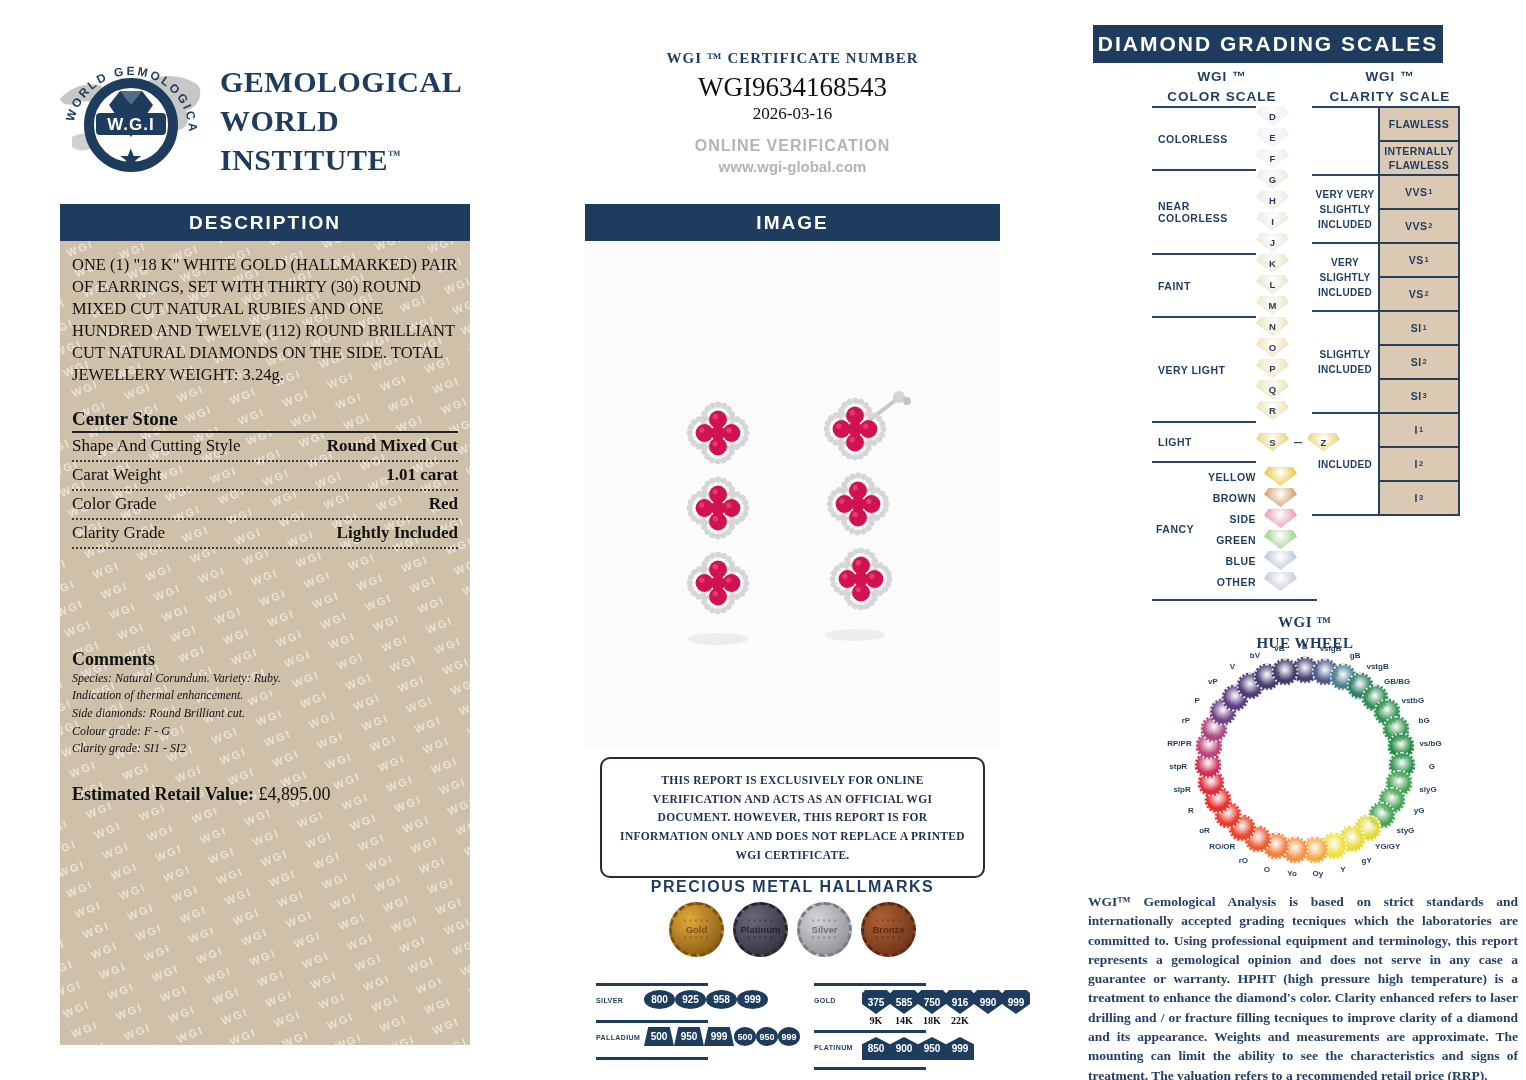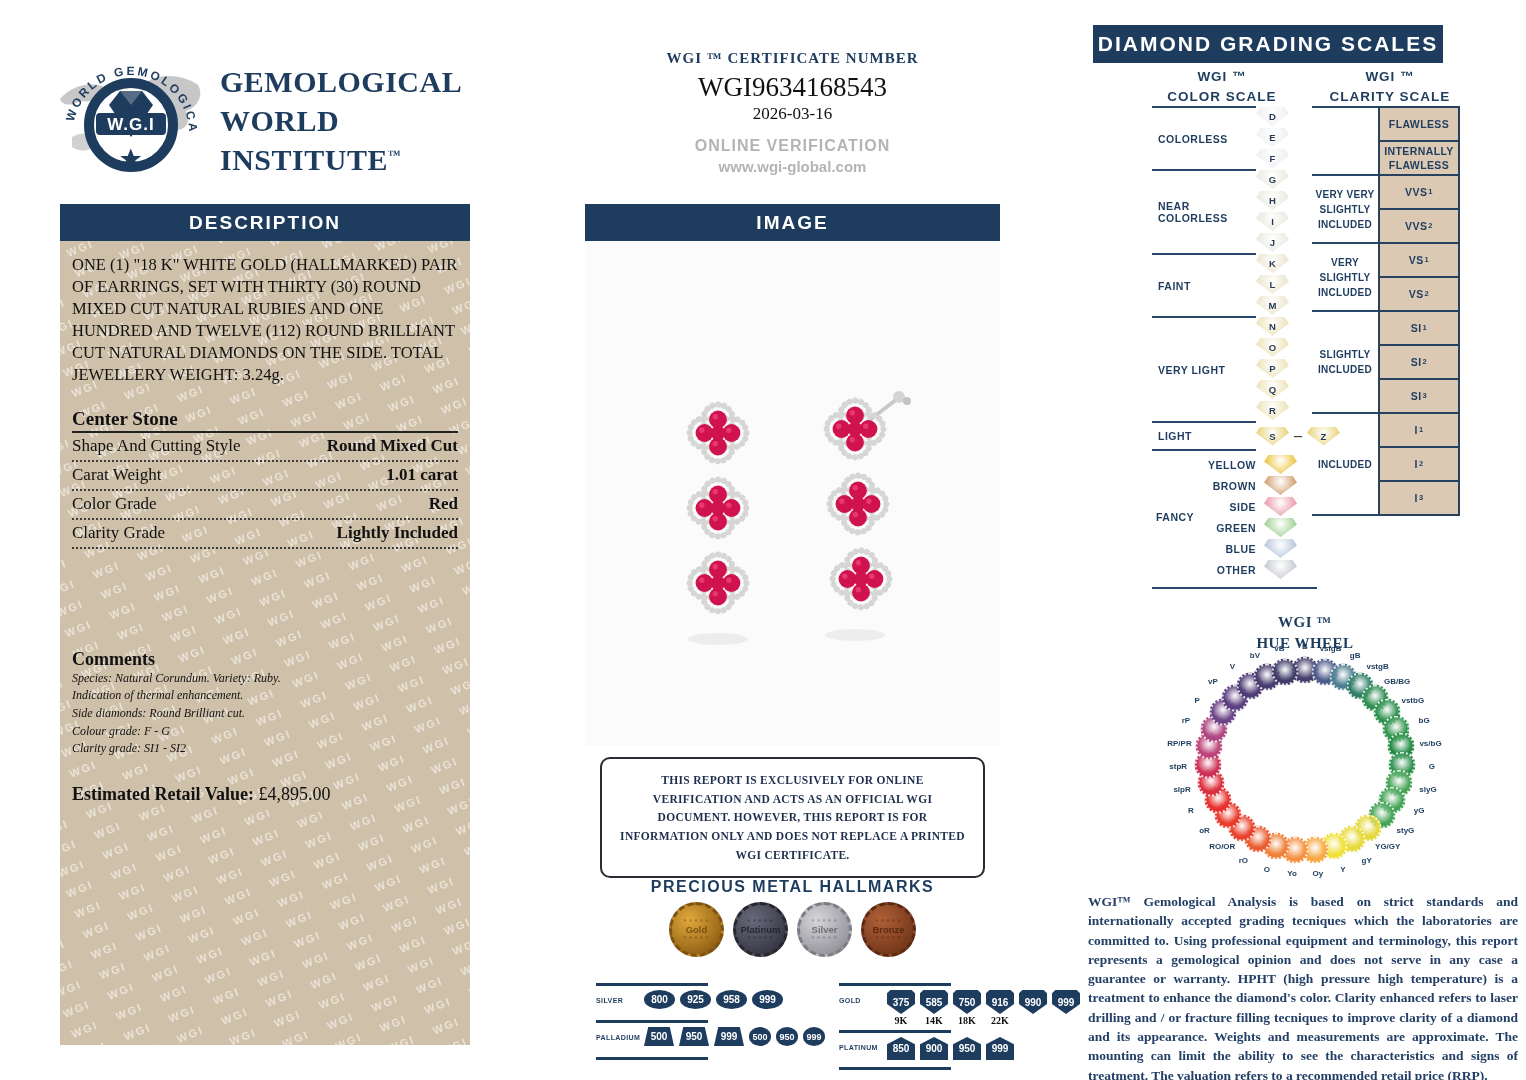--- a/index.html
+++ b/index.html
@@ -51,21 +51,21 @@
   .medal{width:55px;height:55px;border-radius:50%;display:flex;flex-direction:column;align-items:center;
          justify-content:center;border:3px dashed rgba(0,0,0,.35);box-sizing:border-box;}
   .medal b{font-size:9.5px;font-family:"Liberation Sans",sans-serif;opacity:.75;}
   .medal .stars{font-size:5px;letter-spacing:1px;opacity:.4;line-height:1.2;}
   .hallmarks{position:absolute;left:596px;top:980px;width:408px;display:flex;gap:14px;
              font-family:"Liberation Sans",sans-serif;}
   .hm-group{display:flex;flex-direction:column;}
   .hm-rule{width:112px;height:3px;background:#1d3c5e;margin:3px 0;}
   .hm-row{display:flex;align-items:flex-start;min-height:26px;margin:1px 0;}
   .hm-metal{flex:0 0 48px;font-size:7px;font-weight:700;color:#1d3c5e;letter-spacing:.4px;padding-top:7px;}
-  .hm-marks{display:flex;gap:5px;}
+  .hm-marks{display:flex;}
   .hm-mark-wrap{display:flex;flex-direction:column;align-items:center;}
   .mark{min-width:28px;height:19px;background:#1d3c5e;color:#fff;font-size:10px;font-weight:700;
         display:flex;align-items:center;justify-content:center;}
   .mark.oval{border-radius:50%;width:31px;}
   .mark.shield{clip-path:polygon(0% 14%,12% 0%,88% 0%,100% 14%,100% 58%,50% 100%,0% 58%);height:24px;width:27px;}
   .mark.trap{clip-path:polygon(14% 0%,86% 0%,100% 100%,0% 100%);width:30px;}
   .mark.round{border-radius:50%;width:22px;min-width:22px;font-size:9px;}
   .mark.house{clip-path:polygon(50% 0%,100% 32%,100% 100%,0% 100%,0% 32%);height:23px;width:26px;}
   .klabel{font-family:"Liberation Serif",serif;font-weight:700;font-size:10px;color:#111;margin-top:1px;}
   
@@ -76,21 +76,21 @@
   .cs-group{display:flex;}
   .cs-glabel{flex:0 0 104px;display:flex;align-items:center;border-top:2px solid #27466b;
              font-family:"Liberation Sans",sans-serif;font-weight:700;font-size:10.5px;color:#1d3c5e;
              letter-spacing:.5px;padding-left:6px;box-sizing:border-box;}
   .cs-gems{display:flex;flex-direction:column;align-items:center;gap:2px;padding:1px 0;}
   .gem{position:relative;width:33px;height:19px;display:inline-flex;align-items:center;justify-content:center;
        clip-path:polygon(50% 100%,0% 34%,13% 0%,87% 0%,100% 34%);}
   .gem i{font-style:normal;font-family:"Liberation Sans",sans-serif;font-weight:700;font-size:9.5px;
          color:#2a3a55;text-shadow:0 0 2px #fff;}
   .light-row{align-items:center;}
-  .light-row .cs-glabel{border-bottom:2px solid #27466b;height:30px;}
+  .light-row .cs-glabel{border-bottom:2px solid #27466b;height:42px;}
   .light-inline{display:flex;align-items:center;gap:5px;padding:4px 0;}
   .light-dash{font-weight:700;color:#444;}
   .fancy-block{display:flex;border-bottom:2px solid #27466b;padding:4px 0 8px 0;}
   .fancy-label{flex:0 0 46px;display:flex;align-items:center;font-family:"Liberation Sans",sans-serif;
                font-weight:700;font-size:10.5px;color:#1d3c5e;letter-spacing:.5px;padding-left:4px;box-sizing:border-box;}
   .fancy-rows{display:flex;flex-direction:column;gap:2px;}
   .fancy-row{display:flex;align-items:center;}
   .fancy-name{width:58px;text-align:right;margin-right:8px;font-family:"Liberation Sans",sans-serif;
               font-weight:700;font-size:10.5px;color:#1d3c5e;letter-spacing:.5px;}
   .clarity-scale{position:absolute;left:1312px;top:106px;width:150px;}

